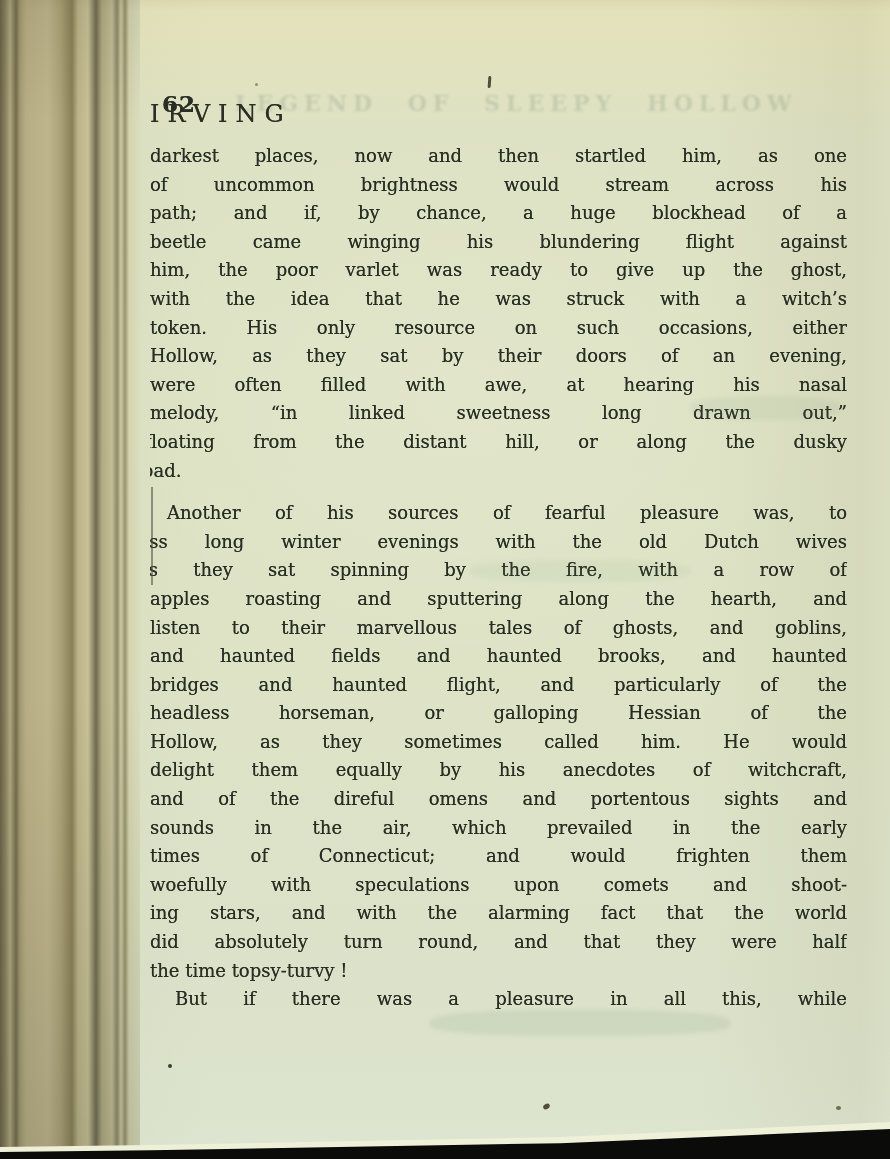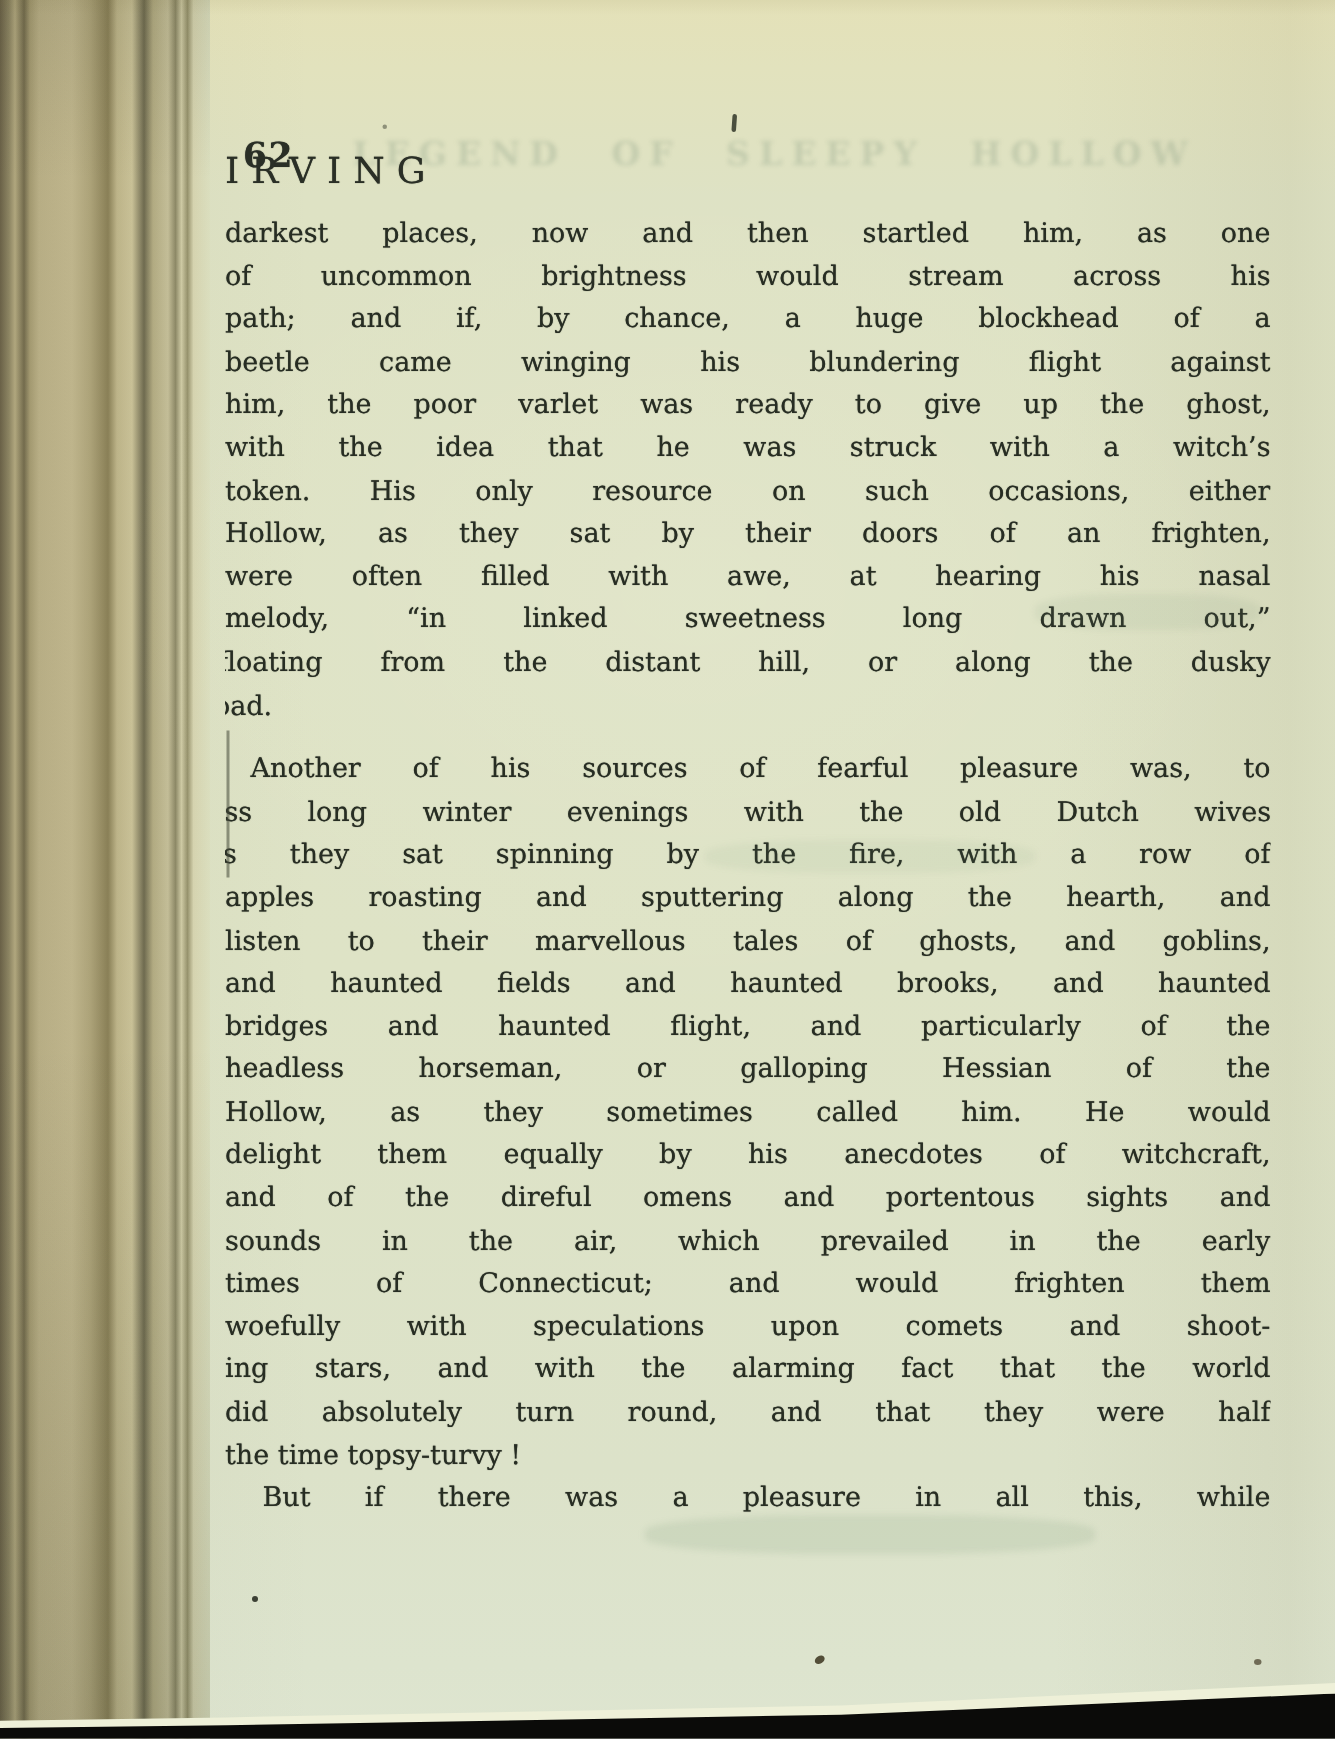--- a/index.html
+++ b/index.html
@@ -94,21 +94,21 @@
   <div class="running-header">IRVING</div>
 
   <div class="body-text">
       <div class="line">darkest places, now and then startled him, as one</div>
       <div class="line">of uncommon brightness would stream across his</div>
       <div class="line">path; and if, by chance, a huge blockhead of a</div>
       <div class="line">beetle came winging his blundering flight against</div>
       <div class="line">him, the poor varlet was ready to give up the ghost,</div>
       <div class="line">with the idea that he was struck with a witch’s</div>
       <div class="line">token. His only resource on such occasions, either</div>
-      <div class="line">Hollow, as they sat by their doors of an frighten,</div>
+      <div class="line">Hollow, as they sat by their doors of an evening,</div>
       <div class="line">were often filled with awe, at hearing his nasal</div>
       <div class="line">melody, “in linked sweetness long drawn out,”</div>
       <div class="line" style="text-indent: -5px;">floating from the distant hill, or along the dusky</div>
       <div class="line nj" style="text-indent: -16px;">road.</div>
       <div class="line" style="padding-left: 17px; margin-top: 14px;">Another of his sources of fearful pleasure was, to</div>
       <div class="line" style="text-indent: -23px;">pass long winter evenings with the old Dutch wives</div>
       <div class="line" style="text-indent: -12px;">as they sat spinning by the fire, with a row of</div>
       <div class="line">apples roasting and sputtering along the hearth, and</div>
       <div class="line">listen to their marvellous tales of ghosts, and goblins,</div>
       <div class="line">and haunted fields and haunted brooks, and haunted</div>

